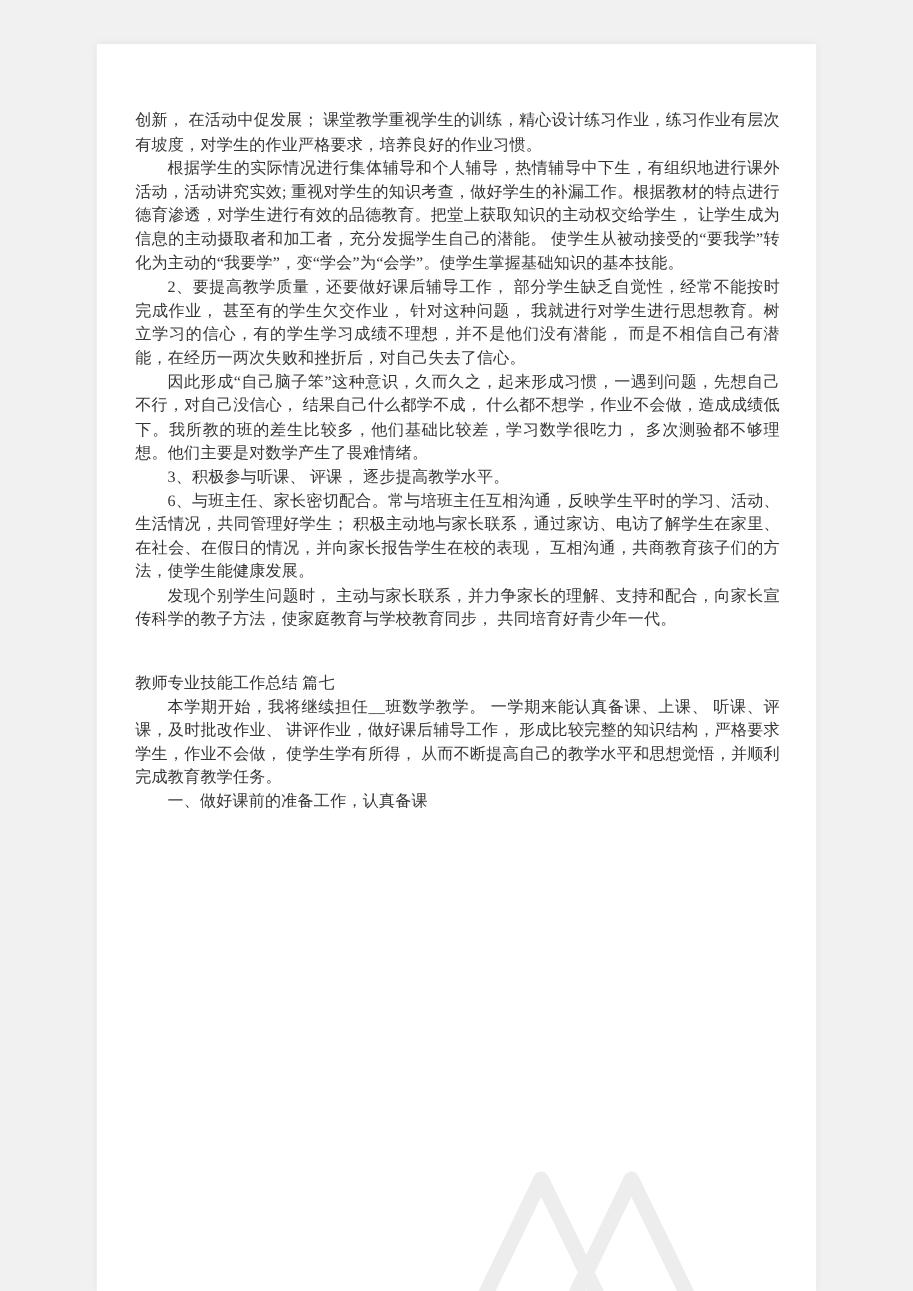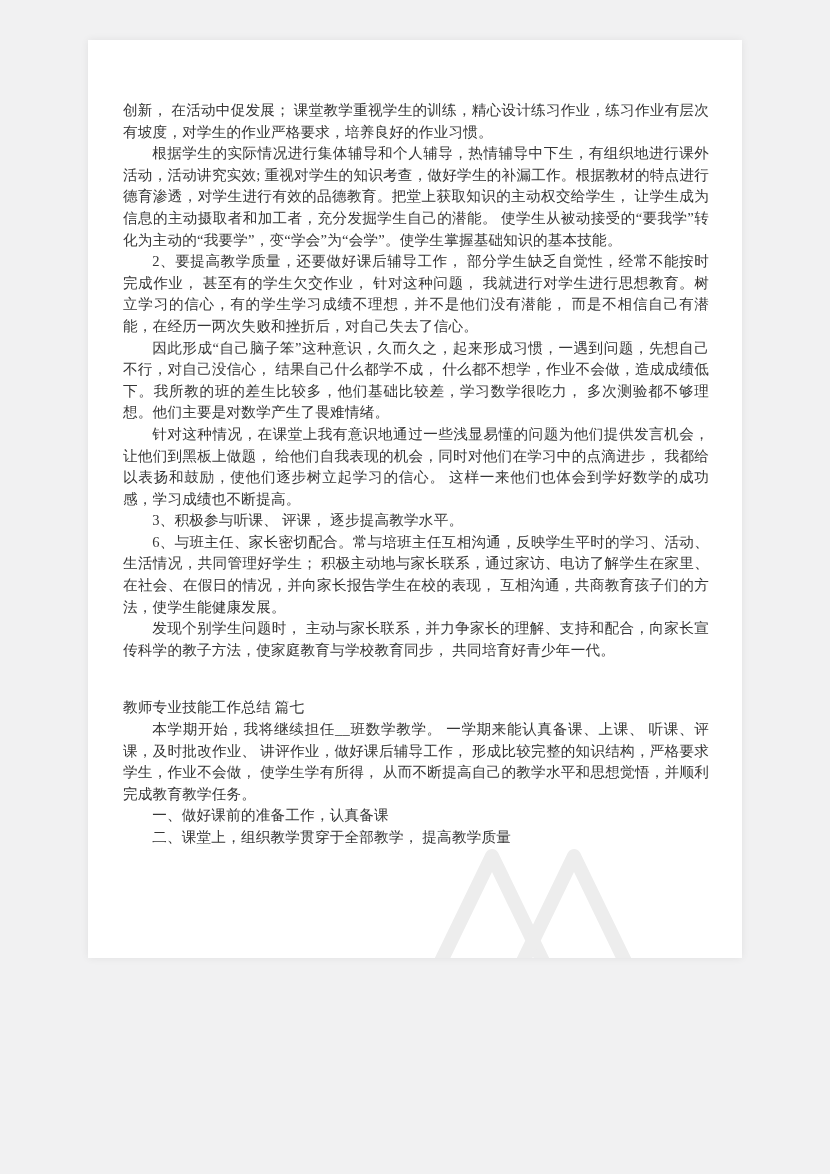--- a/index.html
+++ b/index.html
@@ -8,21 +8,21 @@
     position: relative;
     background: #f1f1f2;
     overflow: hidden;
     font-family: "Liberation Serif", "DejaVu Serif", serif;
   }
   .paper {
     position: absolute;
     left: 88px;
     top: 40px;
     width: 654px;
-    height: 918px;
+    height: 1134px;
     background: #ffffff;
     box-shadow: 0 0 8px rgba(0,0,0,0.07);
     padding: 60px 33px 40px 35px;
     overflow: hidden;
   }
   .doc-body { position: relative; z-index: 2; }
   .doc-body p {
     font-size: 14.6px;
     line-height: 21.6px;
     color: #363636;
@@ -43,28 +43,26 @@
 </head>
 <body>
 
 <div class="canvas">
   <div class="paper">
     <div class="doc-body" id="doc-body">
         <p class="body">创新， 在活动中促发展； 课堂教学重视学生的训练，精心设计练习作业，练习作业有层次有坡度，对学生的作业严格要求，培养良好的作业习惯。</p>
         <p class="body indent">根据学生的实际情况进行集体辅导和个人辅导，热情辅导中下生，有组织地进行课外活动，活动讲究实效; 重视对学生的知识考查，做好学生的补漏工作。根据教材的特点进行德育渗透，对学生进行有效的品德教育。把堂上获取知识的主动权交给学生， 让学生成为信息的主动摄取者和加工者，充分发掘学生自己的潜能。 使学生从被动接受的“要我学”转化为主动的“我要学”，变“学会”为“会学”。使学生掌握基础知识的基本技能。</p>
         <p class="body indent">2、要提高教学质量，还要做好课后辅导工作， 部分学生缺乏自觉性，经常不能按时完成作业， 甚至有的学生欠交作业， 针对这种问题， 我就进行对学生进行思想教育。树立学习的信心，有的学生学习成绩不理想，并不是他们没有潜能， 而是不相信自己有潜能，在经历一两次失败和挫折后，对自己失去了信心。</p>
         <p class="body indent">因此形成“自己脑子笨”这种意识，久而久之，起来形成习惯，一遇到问题，先想自己不行，对自己没信心， 结果自己什么都学不成， 什么都不想学，作业不会做，造成成绩低下。我所教的班的差生比较多，他们基础比较差，学习数学很吃力， 多次测验都不够理想。他们主要是对数学产生了畏难情绪。</p>
-        <p class="body indent">针对这种情况，在课堂上我有意识地通过一些浅显易懂的问题为他们提供发言机会，让他们到黑板上做题， 给他们自我表现的机会，同时对他们在学习中的点滴进步， 我都给以表扬和鼓励，使他们逐步树立起学习的信心。 这样一来他们也体会到学好数学的成功感，学习成绩也不断提高。</p>
         <p class="body indent">3、积极参与听课、 评课， 逐步提高教学水平。</p>
         <p class="body indent">6、与班主任、家长密切配合。常与培班主任互相沟通，反映学生平时的学习、活动、生活情况，共同管理好学生； 积极主动地与家长联系，通过家访、电访了解学生在家里、在社会、在假日的情况，并向家长报告学生在校的表现， 互相沟通，共商教育孩子们的方法，使学生能健康发展。</p>
         <p class="body indent">发现个别学生问题时， 主动与家长联系，并力争家长的理解、支持和配合，向家长宣传科学的教子方法，使家庭教育与学校教育同步， 共同培育好青少年一代。</p>
         <p class="heading space-before">教师专业技能工作总结 篇七</p>
         <p class="body indent">本学期开始，我将继续担任__班数学教学。 一学期来能认真备课、上课、 听课、评课，及时批改作业、 讲评作业，做好课后辅导工作， 形成比较完整的知识结构，严格要求学生，作业不会做， 使学生学有所得， 从而不断提高自己的教学水平和思想觉悟，并顺利完成教育教学任务。</p>
         <p class="body indent">一、做好课前的准备工作，认真备课</p>
-        <p class="body indent">二、课堂上，组织教学贯穿于全部教学， 提高教学质量</p>
       </div>
     <svg class="watermark" width="230" height="170" viewBox="0 0 230 170" aria-hidden="true">
       <g fill="none" stroke="#ededed" stroke-width="14" stroke-linecap="round" stroke-linejoin="round">
         <path d="M12 162 L74 34 L136 162"></path>
         <path d="M94 162 L156 34 L218 162"></path>
       </g>
     </svg>
   </div>
 </div>
 

